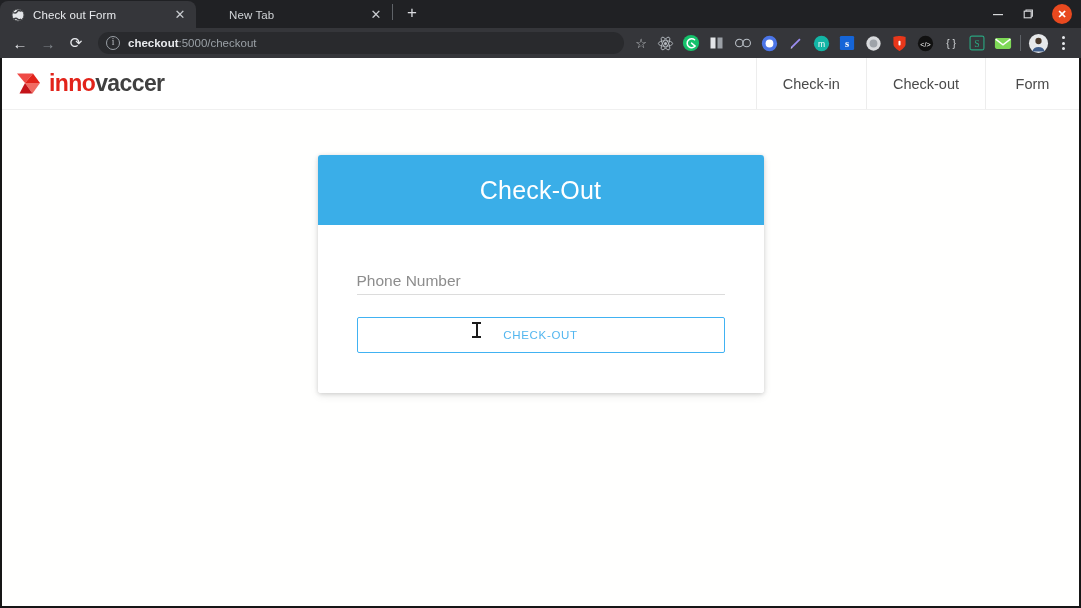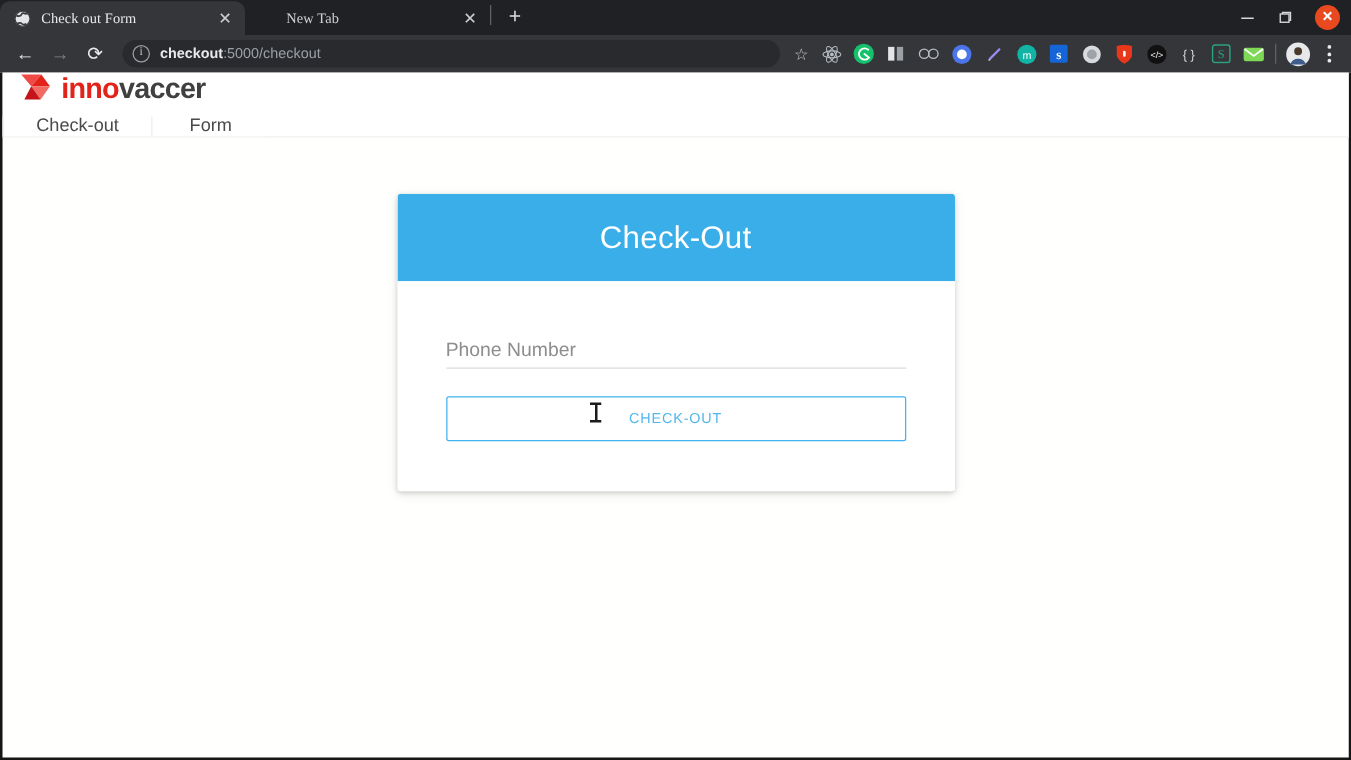--- a/index.html
+++ b/index.html
@@ -33,21 +33,20 @@
   .tab {
     height: 27px;
     display: flex;
     align-items: center;
     padding: 0 8px 0 10px;
     font-size: 11.5px;
     color: #e8eaed;
     position: relative;
     cursor: default;
     min-width: 0;
-    font-family: Liberation Serif, serif;
   }
   .tab.active {
     background: #35363a;
     border-radius: 8px 8px 0 0;
     width: 196px;
   }
   .tab.inactive {
     width: 196px;
     color: #cfd2d5;
   }
@@ -210,21 +209,20 @@
   }
 
   
   .site-header {
     height: 52px;
     background: #ffffff;
     border-bottom: 1px solid #f0f0f0;
     display: flex;
     align-items: stretch;
     justify-content: space-between;
-    flex-direction: column;
   }
   .brand {
     display: flex;
     align-items: center;
     padding-left: 14px;
     gap: 7px;
   }
   .brand-mark { width: 26px; height: 24px; display:block; }
   .brand-text {
     font-size: 23px;
@@ -514,20 +512,21 @@
             <path d="M1 1.5 L17 1.5 L9 11 Z" fill="#ef4a46"></path>
             <path d="M17 1.5 L24 11 L9 11 Z" fill="#e2231a"></path>
             <path d="M9 11 L24 11 L16.5 21.5 Z" fill="#f16b62"></path>
             <path d="M9 11 L16.5 21.5 L3.5 21.5 Z" fill="#c4141a"></path>
           </svg>
         </span>
         <span class="brand-text"><span class="b-red">inno</span><span class="b-dark">vaccer</span></span>
       </div>
 
       <nav class="site-nav">
+        <a class="nav-item">Check-in</a>
         <a class="nav-item">Check-out</a>
         <a class="nav-item">Form</a>
       </nav>
     </div>
 
     <div class="card-wrap">
       <div class="card">
         <div class="card-header">Check-Out</div>
         <div class="card-body">
           <div class="field">

